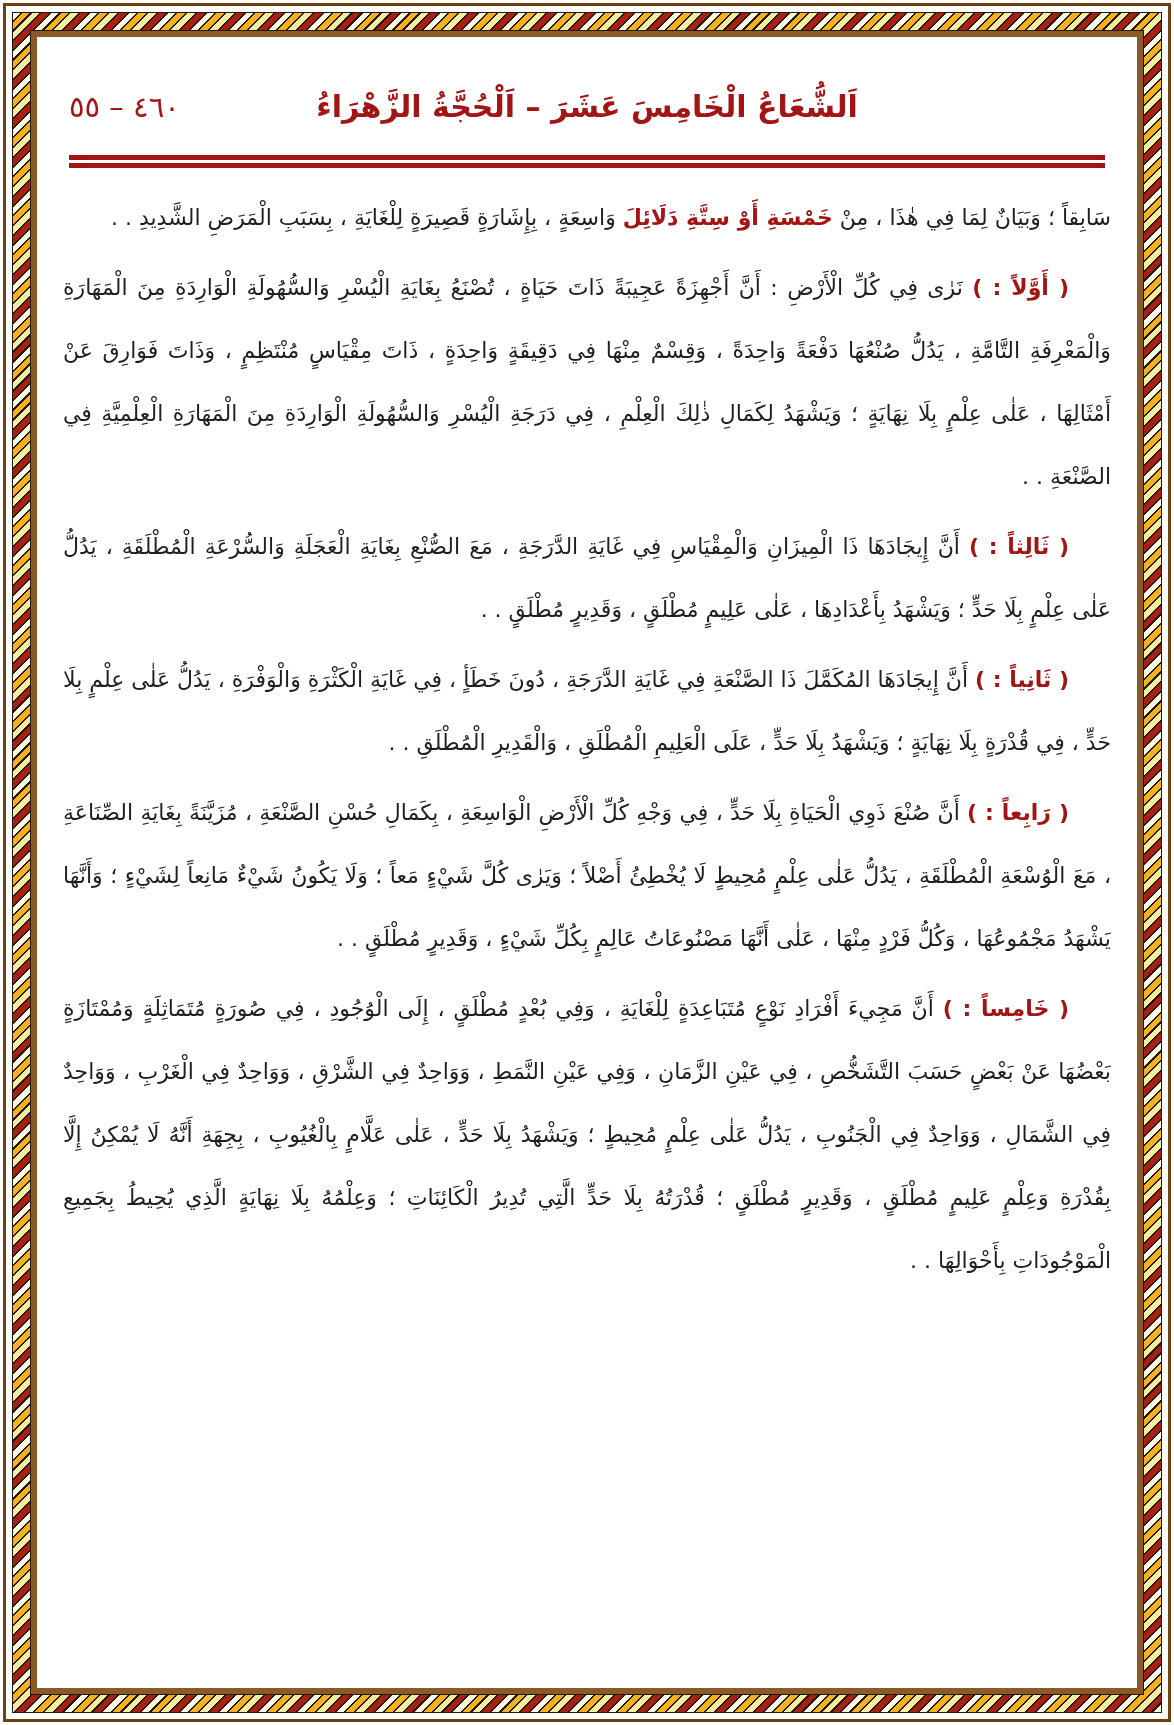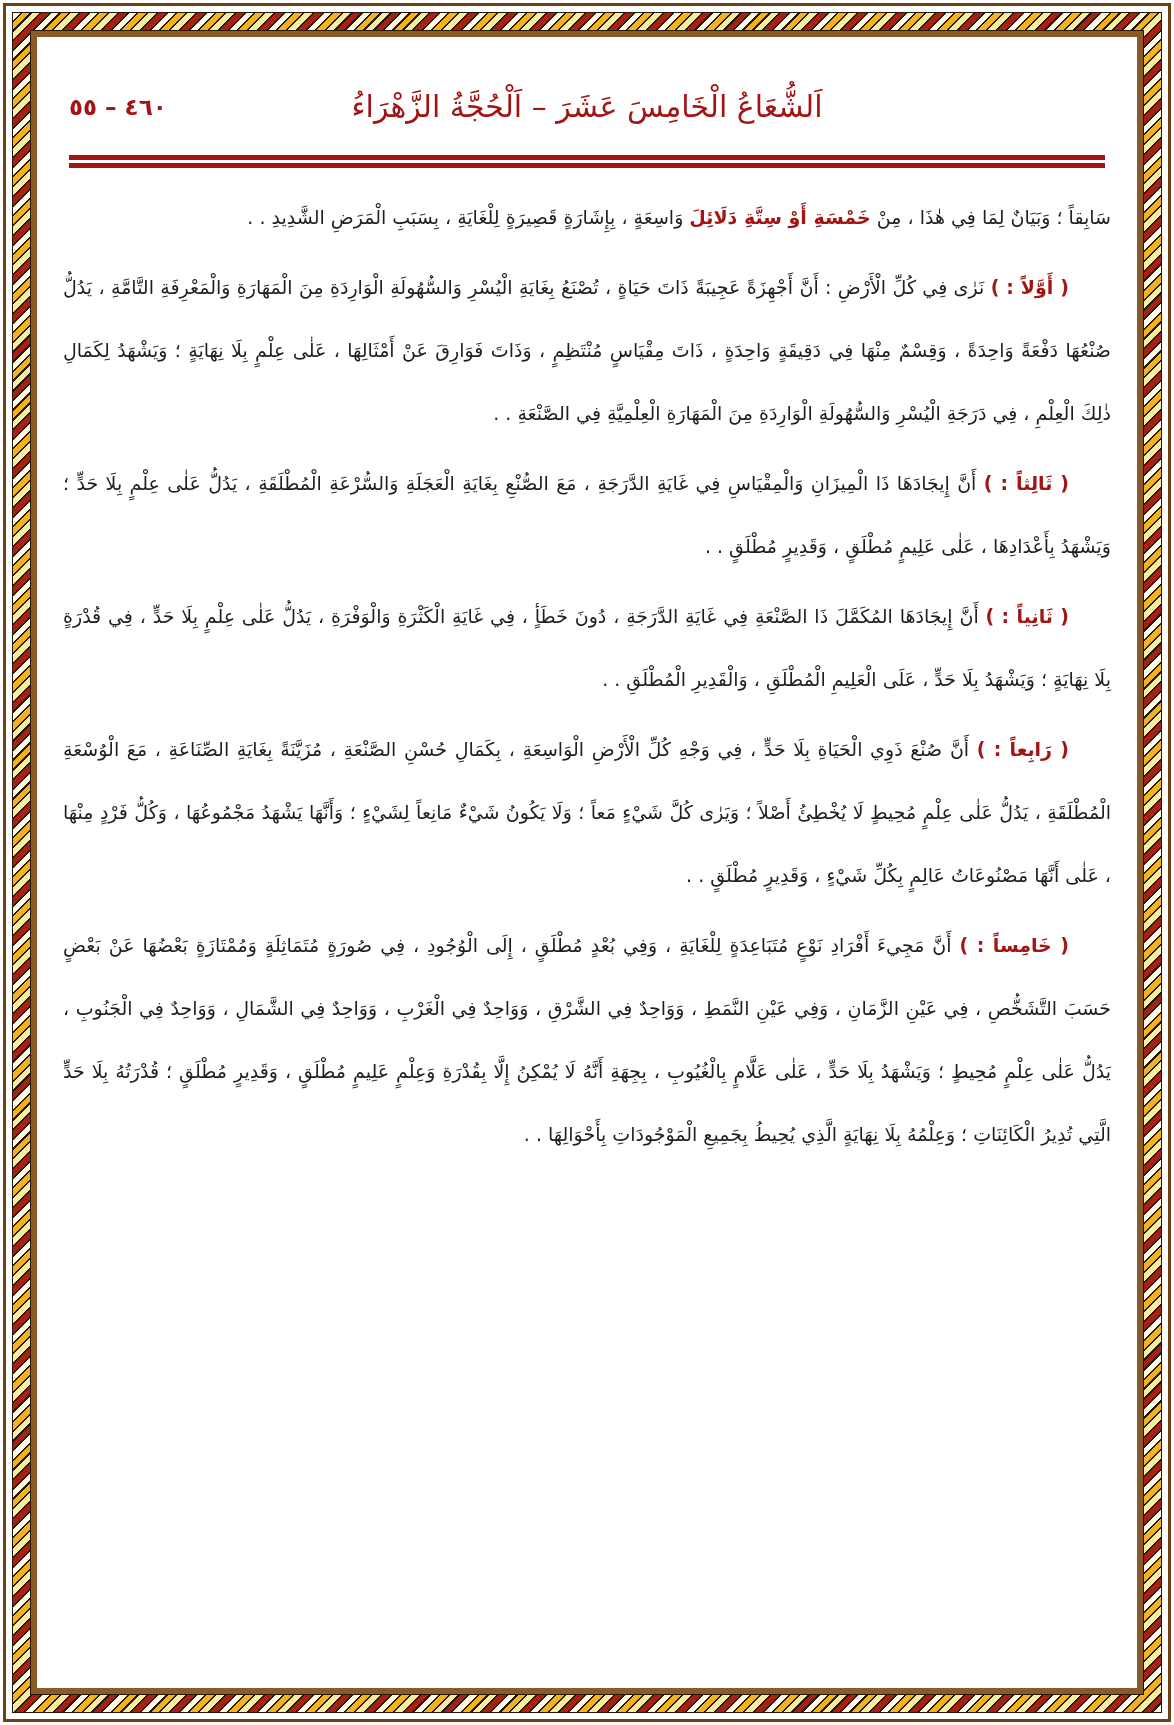--- a/index.html
+++ b/index.html
@@ -28,28 +28,28 @@
         var(--chainYellow) 13.5px 19px,
         var(--chainEdge) 19px 20.5px,
         var(--chainRed) 20.5px 26px,
         var(--chainEdge) 26px 27.5px);}
   .f3{height:100%;border:1px solid var(--chainEdge);}
   .f4{height:100%;border:6px solid var(--frameBrown);background:#fff;}
   .content{height:100%;padding:26px 26px 10px;direction:rtl;overflow:hidden;}
 
   .hdr{position:relative;height:64px;margin-top:14px;}
   .hdr .title{position:absolute;right:0;left:0;text-align:center;
-      color:var(--accent);font-weight:normal;font-size:30px;line-height:60px;}
+      color:var(--accent);font-weight:bold;font-size:30px;line-height:60px;}
   .hdr .pgnum{position:absolute;left:6px;top:0;color:var(--accent);
-      font-weight:bold;font-size:23px;line-height:60px;}
+      font-weight:normal;font-size:29px;line-height:60px;}
 
   .rule{height:13px;border-top:5px solid var(--accent);border-bottom:5px solid var(--accent);
       margin:14px 6px 0;}
 
-  .bodytext{margin-top:18px;color:var(--ink);font-size:19px;line-height:63px;
+  .bodytext{margin-top:18px;color:var(--ink);font-size:22px;line-height:63px;
       text-align:justify;}
   .para{margin-bottom:7px;}
   .para.indent{text-indent:42px;}
   .para .red{color:var(--accent);font-weight:bold;}
 </style>
 </head>
 <body>
 
 <div class="page">
   <div class="f1">

